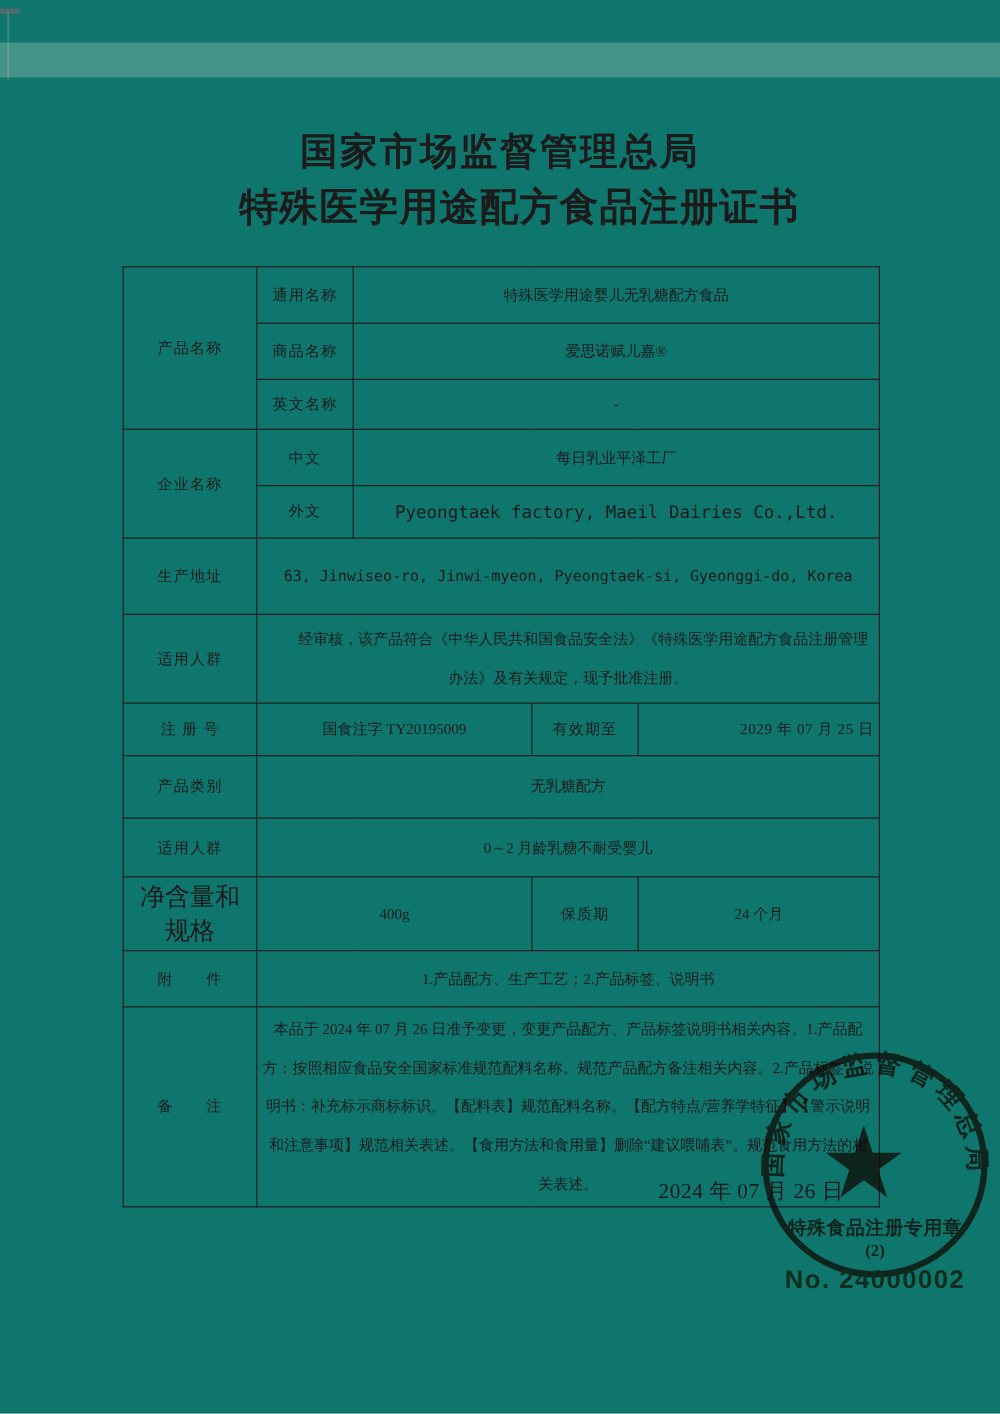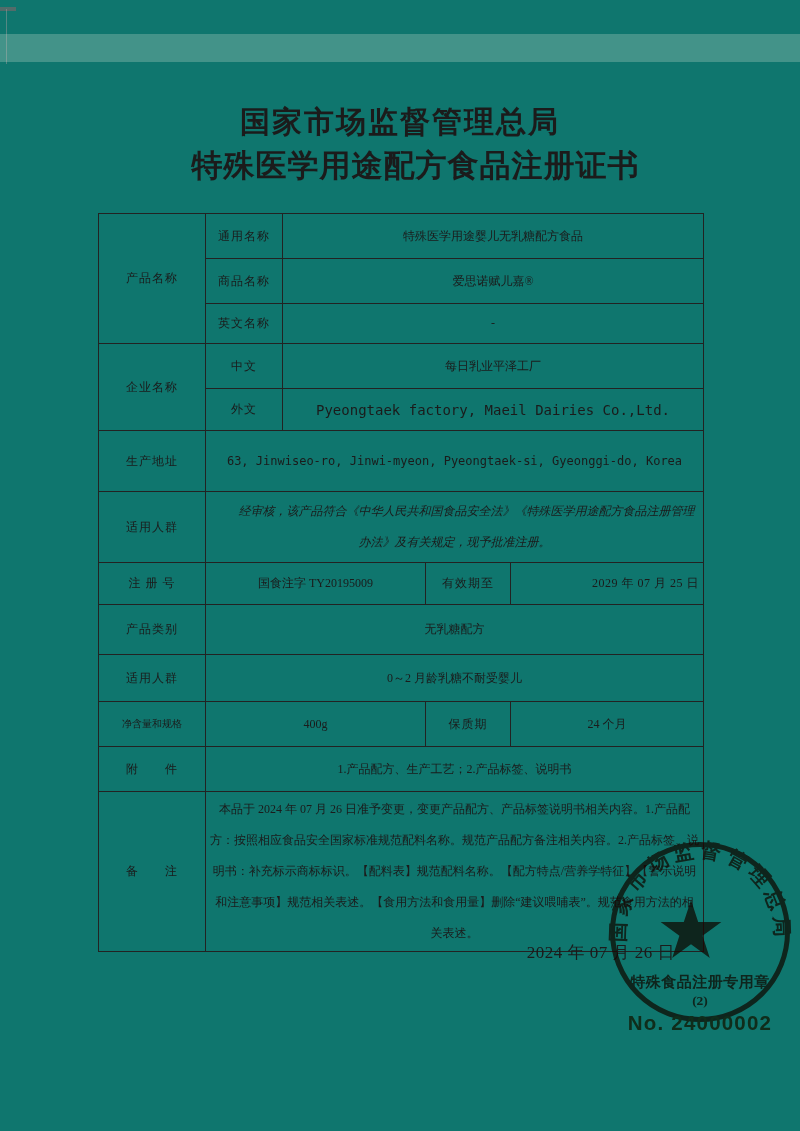--- a/index.html
+++ b/index.html
@@ -18,26 +18,26 @@
   .title { position:absolute; top:100px; left:0; width:100%; text-align:center; font-weight:bold; }
   .title .line1 { font-size:30px; line-height:43px; letter-spacing:2px; }
   .title .line2 { font-size:31px; line-height:45px; letter-spacing:1px;margin-left:31px; }
 
   
   table.cert { position:absolute; left:98px; top:213px; width:605px;
                border-collapse:collapse; table-layout:fixed; }
   table.cert td { border:1.6px solid #222; font-size:12px; vertical-align:middle;
                   padding:2px 4px; overflow:hidden; }
   td.lab    { text-align:center; font-size:17px; padding:2px 1px; letter-spacing:1px; }
-  td.lab.tight { letter-spacing:0; font-size:10px; }
+  td.lab.tight { letter-spacing:0; font-size:20px; }
   td.val    { text-align:center; padding:2px 6px 2px 12px; }
   td.center { text-align:right; padding:2px; letter-spacing:.5px;margin-left:16px; }
   td.mono   { font-family:"DejaVu Sans Mono","Liberation Mono",monospace; font-size:13px; padding-left:10px; }
   td.multiline { line-height:31px; padding:4px 10px 4px 12px; }
-  .indent2 { text-indent:2em;font-style:italic; }
+  .indent2 { text-indent:2em; }
   .justify { text-align:justify; }
 
   
   .issue-date { position:absolute; top:941px; left:98px; width:577px;
                 text-align:right; font-size:17px; letter-spacing:.5px;padding-left:16px; }
 
   
   svg.seal { position:absolute; left:597px; top:839px; mix-blend-mode:multiply; opacity:.9; }
   svg.seal text { font-family:"Liberation Serif","DejaVu Serif",serif; }
   .seal-arc-text   { font-size:20px; font-weight:bold; letter-spacing:5.5px; }

